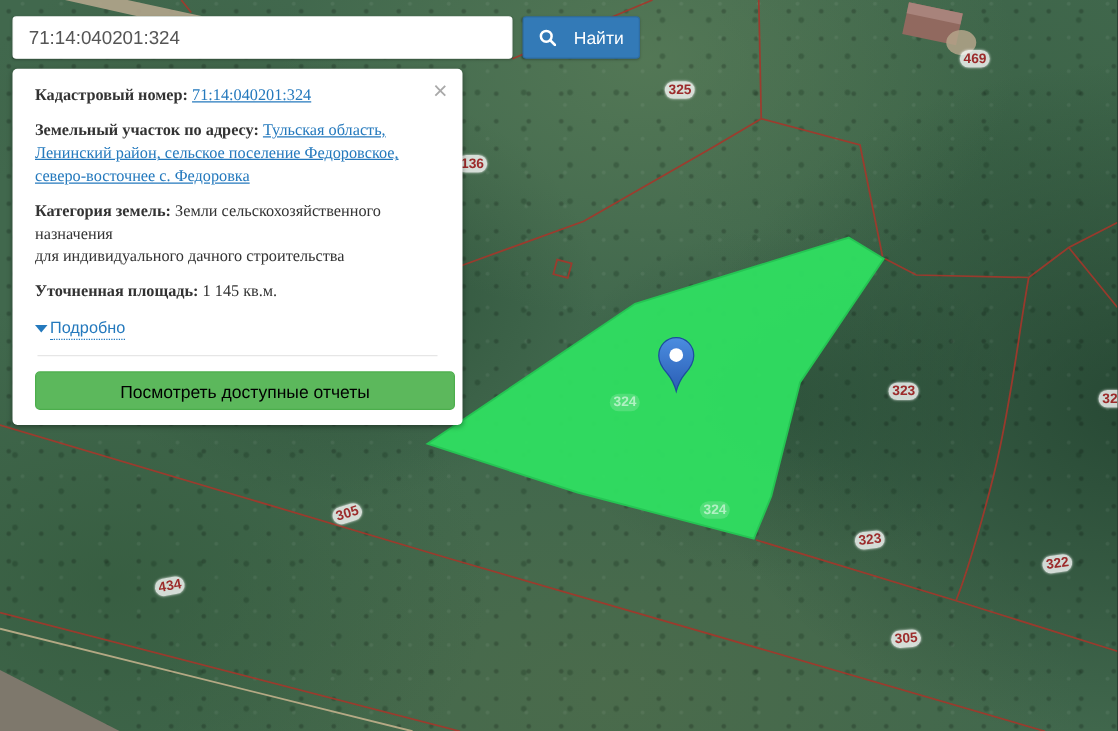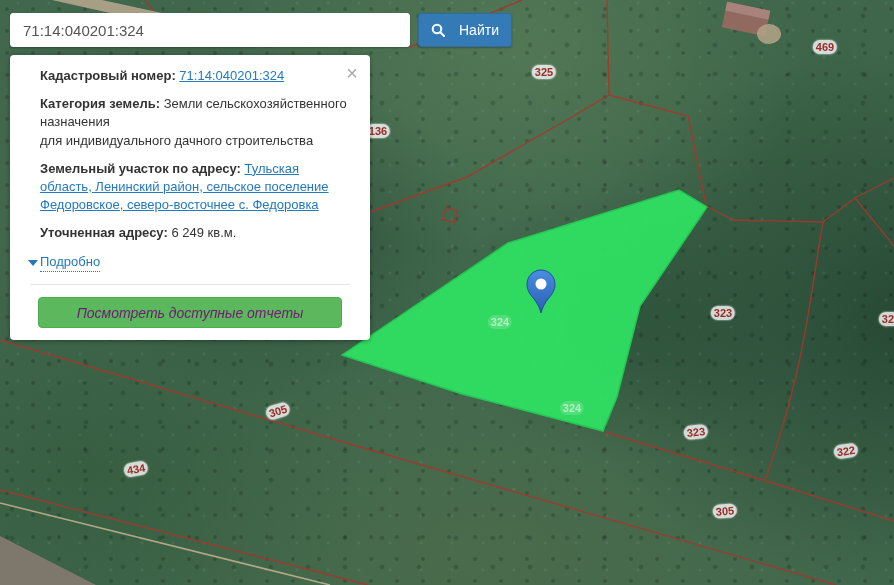--- a/index.html
+++ b/index.html
@@ -44,33 +44,33 @@
     border:1px solid #2e6da4;border-radius:3px;background:#337ab7;color:#fff;
     font-family:"Liberation Sans",sans-serif;font-size:14px;cursor:pointer;
     display:flex;align-items:center;gap:14px;padding:0 12px;
     box-shadow:0 1px 2px rgba(0,0,0,.25);}
   .search-btn svg{flex:0 0 auto;}
 
   
   .card{position:absolute;left:10px;top:55px;width:360px;box-sizing:border-box;
     background:#fff;border-radius:4px;box-shadow:0 1px 4px rgba(0,0,0,.35);
     padding:12px 18px 12px 18px;font-size:13px;line-height:1.4;color:#333;}
-  .card .row{margin:0 0 10px 12px;}
+  .card .row{margin:0 0 10px 0;font-family:Liberation Serif, serif;}
   .card b{color:#333;}
   .card a{color:#2479bd;text-decoration:underline;cursor:pointer;}
   .close-btn{position:absolute;right:10px;top:6px;font-size:20px;color:#a9a9a9;
     background:none;border:none;cursor:pointer;line-height:1;padding:2px;}
   .details{display:inline-flex;align-items:center;gap:2px;cursor:pointer;}
   .tri-down{width:0;height:0;border-left:5px solid transparent;
     border-right:5px solid transparent;border-top:6px solid #2479bd;}
   .details a{text-decoration:none;border-bottom:1px dotted #2479bd;}
   .card hr{border:none;border-top:1px solid #e6e6e6;margin:12px 2px 12px 2px;}
-  .report-btn{display:block;margin:0 auto;width:304px;height:31px;
-    background:#5cb85c;border:1px solid #4cae4c;border-radius:4px;color:#701a75;
-    font-family:"Liberation Sans",sans-serif;font-size:14px;cursor:pointer;font-style:italic;}
+  .report-btn{display:block;margin:0 auto;width:336px;height:31px;
+    background:#5cb85c;border:1px solid #4cae4c;border-radius:4px;color:#000000;
+    font-family:"Liberation Sans",sans-serif;font-size:14px;cursor:pointer;}
 </style>
 </head>
 <body>
 
 <div class="screen">
 
   <div class="map">
 
     <svg class="overlay" width="894" height="585" viewBox="0 0 894 585">
 
@@ -97,21 +97,21 @@
         <path d="M605,432 L763,480 L894,521"></path>
         <path d="M0,340 L360,447 L836,585"></path>
         <path d="M0,490 L368,585"></path>
         <path d="M145,0 L153,10"></path>
         <rect x="444" y="209" width="12" height="12" transform="rotate(15 450 215)"></rect>
       </g>
     </svg>
 
     <span class="plabel red" style="left:544px;top:72px;transform:translate(-50%,-50%);">325</span>
     <span class="plabel red" style="left:378px;top:131px;transform:translate(-50%,-50%);">136</span>
-    <span class="plabel red" style="left:780px;top:47px;transform:translate(-50%,-50%);margin-left:45px;">469</span>
+    <span class="plabel red" style="left:780px;top:47px;transform:translate(-50%,-50%);">469</span>
     <span class="plabel red" style="left:723px;top:313px;transform:translate(-50%,-50%);">323</span>
     <span class="plabel red" style="left:891px;top:319px;transform:translate(-50%,-50%);">322</span>
     <span class="plabel red" style="left:696px;top:432px;transform:translate(-50%,-50%) rotate(-6deg);">323</span>
     <span class="plabel red" style="left:846px;top:451px;transform:translate(-50%,-50%) rotate(-8deg);">322</span>
     <span class="plabel red" style="left:725px;top:511px;transform:translate(-50%,-50%) rotate(-4deg);">305</span>
     <span class="plabel red" style="left:278px;top:411px;transform:translate(-50%,-50%) rotate(-17deg);">305</span>
     <span class="plabel red" style="left:136px;top:469px;transform:translate(-50%,-50%) rotate(-10deg);">434</span>
     <span class="plabel faint" style="left:500px;top:322px;transform:translate(-50%,-50%);">324</span>
     <span class="plabel faint" style="left:572px;top:408px;transform:translate(-50%,-50%);">324</span>
 
@@ -139,33 +139,33 @@
 
   <div class="card">
     <button class="close-btn">×</button>
 
     <div class="row">
       <b>Кадастровый номер:</b>
       <a>71:14:040201:324</a>
     </div>
 
     <div class="row">
+      <b>Земельный участок по адресу:</b>
+      <a>Тульская область, Ленинский район, сельское поселение Федоровское, северо-восточнее с. Федоровка</a>
+    </div>
+
+    <div class="row">
       <b>Категория земель:</b>
       <span>Земли сельскохозяйственного назначения</span>
       <div>для индивидуального дачного строительства</div>
     </div>
 
     <div class="row">
-      <b>Земельный участок по адресу:</b>
-      <a>Тульская область, Ленинский район, сельское поселение Федоровское, северо-восточнее с. Федоровка</a>
-    </div>
-
-    <div class="row">
-      <b>Уточненная адресу:</b>
-      <span>6 249 кв.м.</span>
+      <b>Уточненная площадь:</b>
+      <span>1 145 кв.м.</span>
     </div>
 
 
     <div class="details">
       <span class="tri-down"></span>
       <a>Подробно</a>
     </div>
 
     <hr>
 

